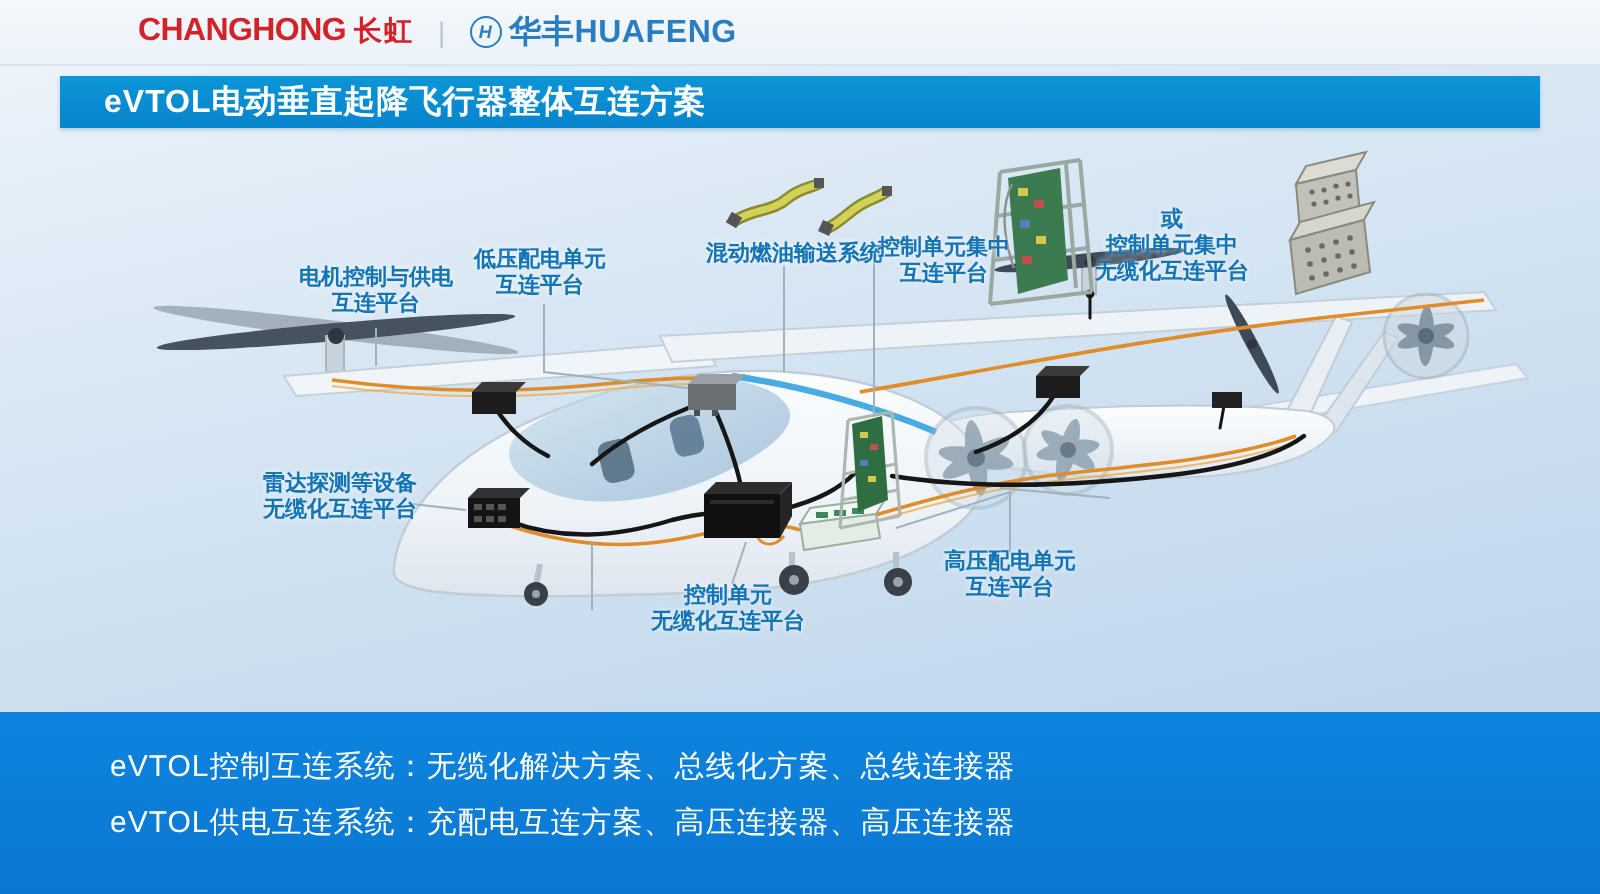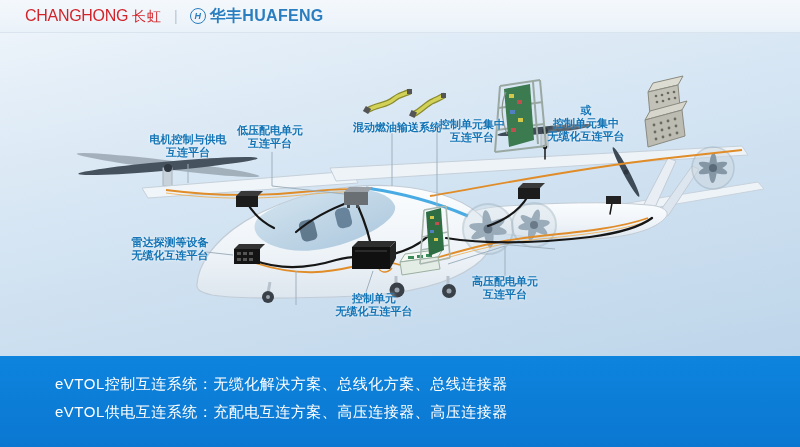--- a/index.html
+++ b/index.html
@@ -3,21 +3,21 @@
 <meta charset="utf-8">
 <style>
   html,body{margin:0;padding:0;}
   body{font-family:"Liberation Sans","DejaVu Sans",sans-serif;}
   .stage{position:relative;width:800px;height:447px;overflow:hidden;
     background:linear-gradient(168deg,#f1f6fb 0%,#e2edf7 18%,#d2e3f2 45%,#c3d9ec 75%,#b6d0e8 100%);}
   
   .header{position:absolute;left:0;top:0;width:800px;height:33px;display:flex;align-items:center;
     padding-left:25px;box-sizing:border-box;background:linear-gradient(180deg,#f4f8fc,#eaf2f9);
     border-bottom:1px solid #d9e4ee;z-index:5;}
-  .ch-logo{color:#d3232a;font-weight:400;font-size:16px;letter-spacing:-.3px;white-space:nowrap;}
+  .ch-logo{color:#d3232a;font-weight:700;font-size:16px;letter-spacing:-.3px;white-space:nowrap;margin-left:44px;}
   .ch-logo .cn{font-size:14px;margin-left:4px;letter-spacing:1px;}
   .logo-div{color:#b9c6d2;margin:0 12px;font-size:14px;}
   .hf-logo{display:flex;align-items:center;color:#2a7ec0;font-weight:bold;}
   .hf-mark{display:inline-flex;align-items:center;justify-content:center;width:14px;height:14px;
     border:1.6px solid #2a7ec0;border-radius:50%;font-size:9px;font-style:italic;margin-right:4px;}
   .hf-text{font-size:16px;letter-spacing:.3px;}
   
   .title-banner{position:absolute;left:30px;top:38px;width:740px;height:26px;
     background:linear-gradient(180deg,#0c95d8,#0884cc);z-index:5;display:flex;align-items:center;
     box-shadow:0 1px 2px rgba(40,90,140,.25);}
@@ -305,39 +305,42 @@
   </div>
   <div class="lbl" style="left:586px;top:104px">
     <span>或</span>
     <span>控制单元集中</span>
     <span>无缆化互连平台</span>
   </div>
   <div class="lbl" style="left:170px;top:236px">
     <span>雷达探测等设备</span>
     <span>无缆化互连平台</span>
   </div>
-  <div class="lbl" style="left:374px;top:292px">
+  <div class="lbl" style="left:364px;top:292px">
     <span>控制单元</span>
     <span>无缆化互连平台</span>
   </div>
   <div class="lbl" style="left:505px;top:275px">
     <span>高压配电单元</span>
     <span>互连平台</span>
   </div>
 
   <div class="header">
     <div class="ch-logo">
       <span>CHANGHONG</span><span class="cn">长虹</span>
     </div>
     <span class="logo-div">|</span>
     <div class="hf-logo">
       <span class="hf-mark">H</span>
       <span class="hf-text">华丰HUAFENG</span>
     </div>
   </div>
 
+  <div class="title-banner">
+    <span>eVTOL电动垂直起降飞行器整体互连方案</span>
+  </div>
 
   <div class="footer">
     <div class="fline">eVTOL控制互连系统：无缆化解决方案、总线化方案、总线连接器</div>
     <div class="fline">eVTOL供电互连系统：充配电互连方案、高压连接器、高压连接器</div>
   </div>
 
 </div>
 
 </body></html>

